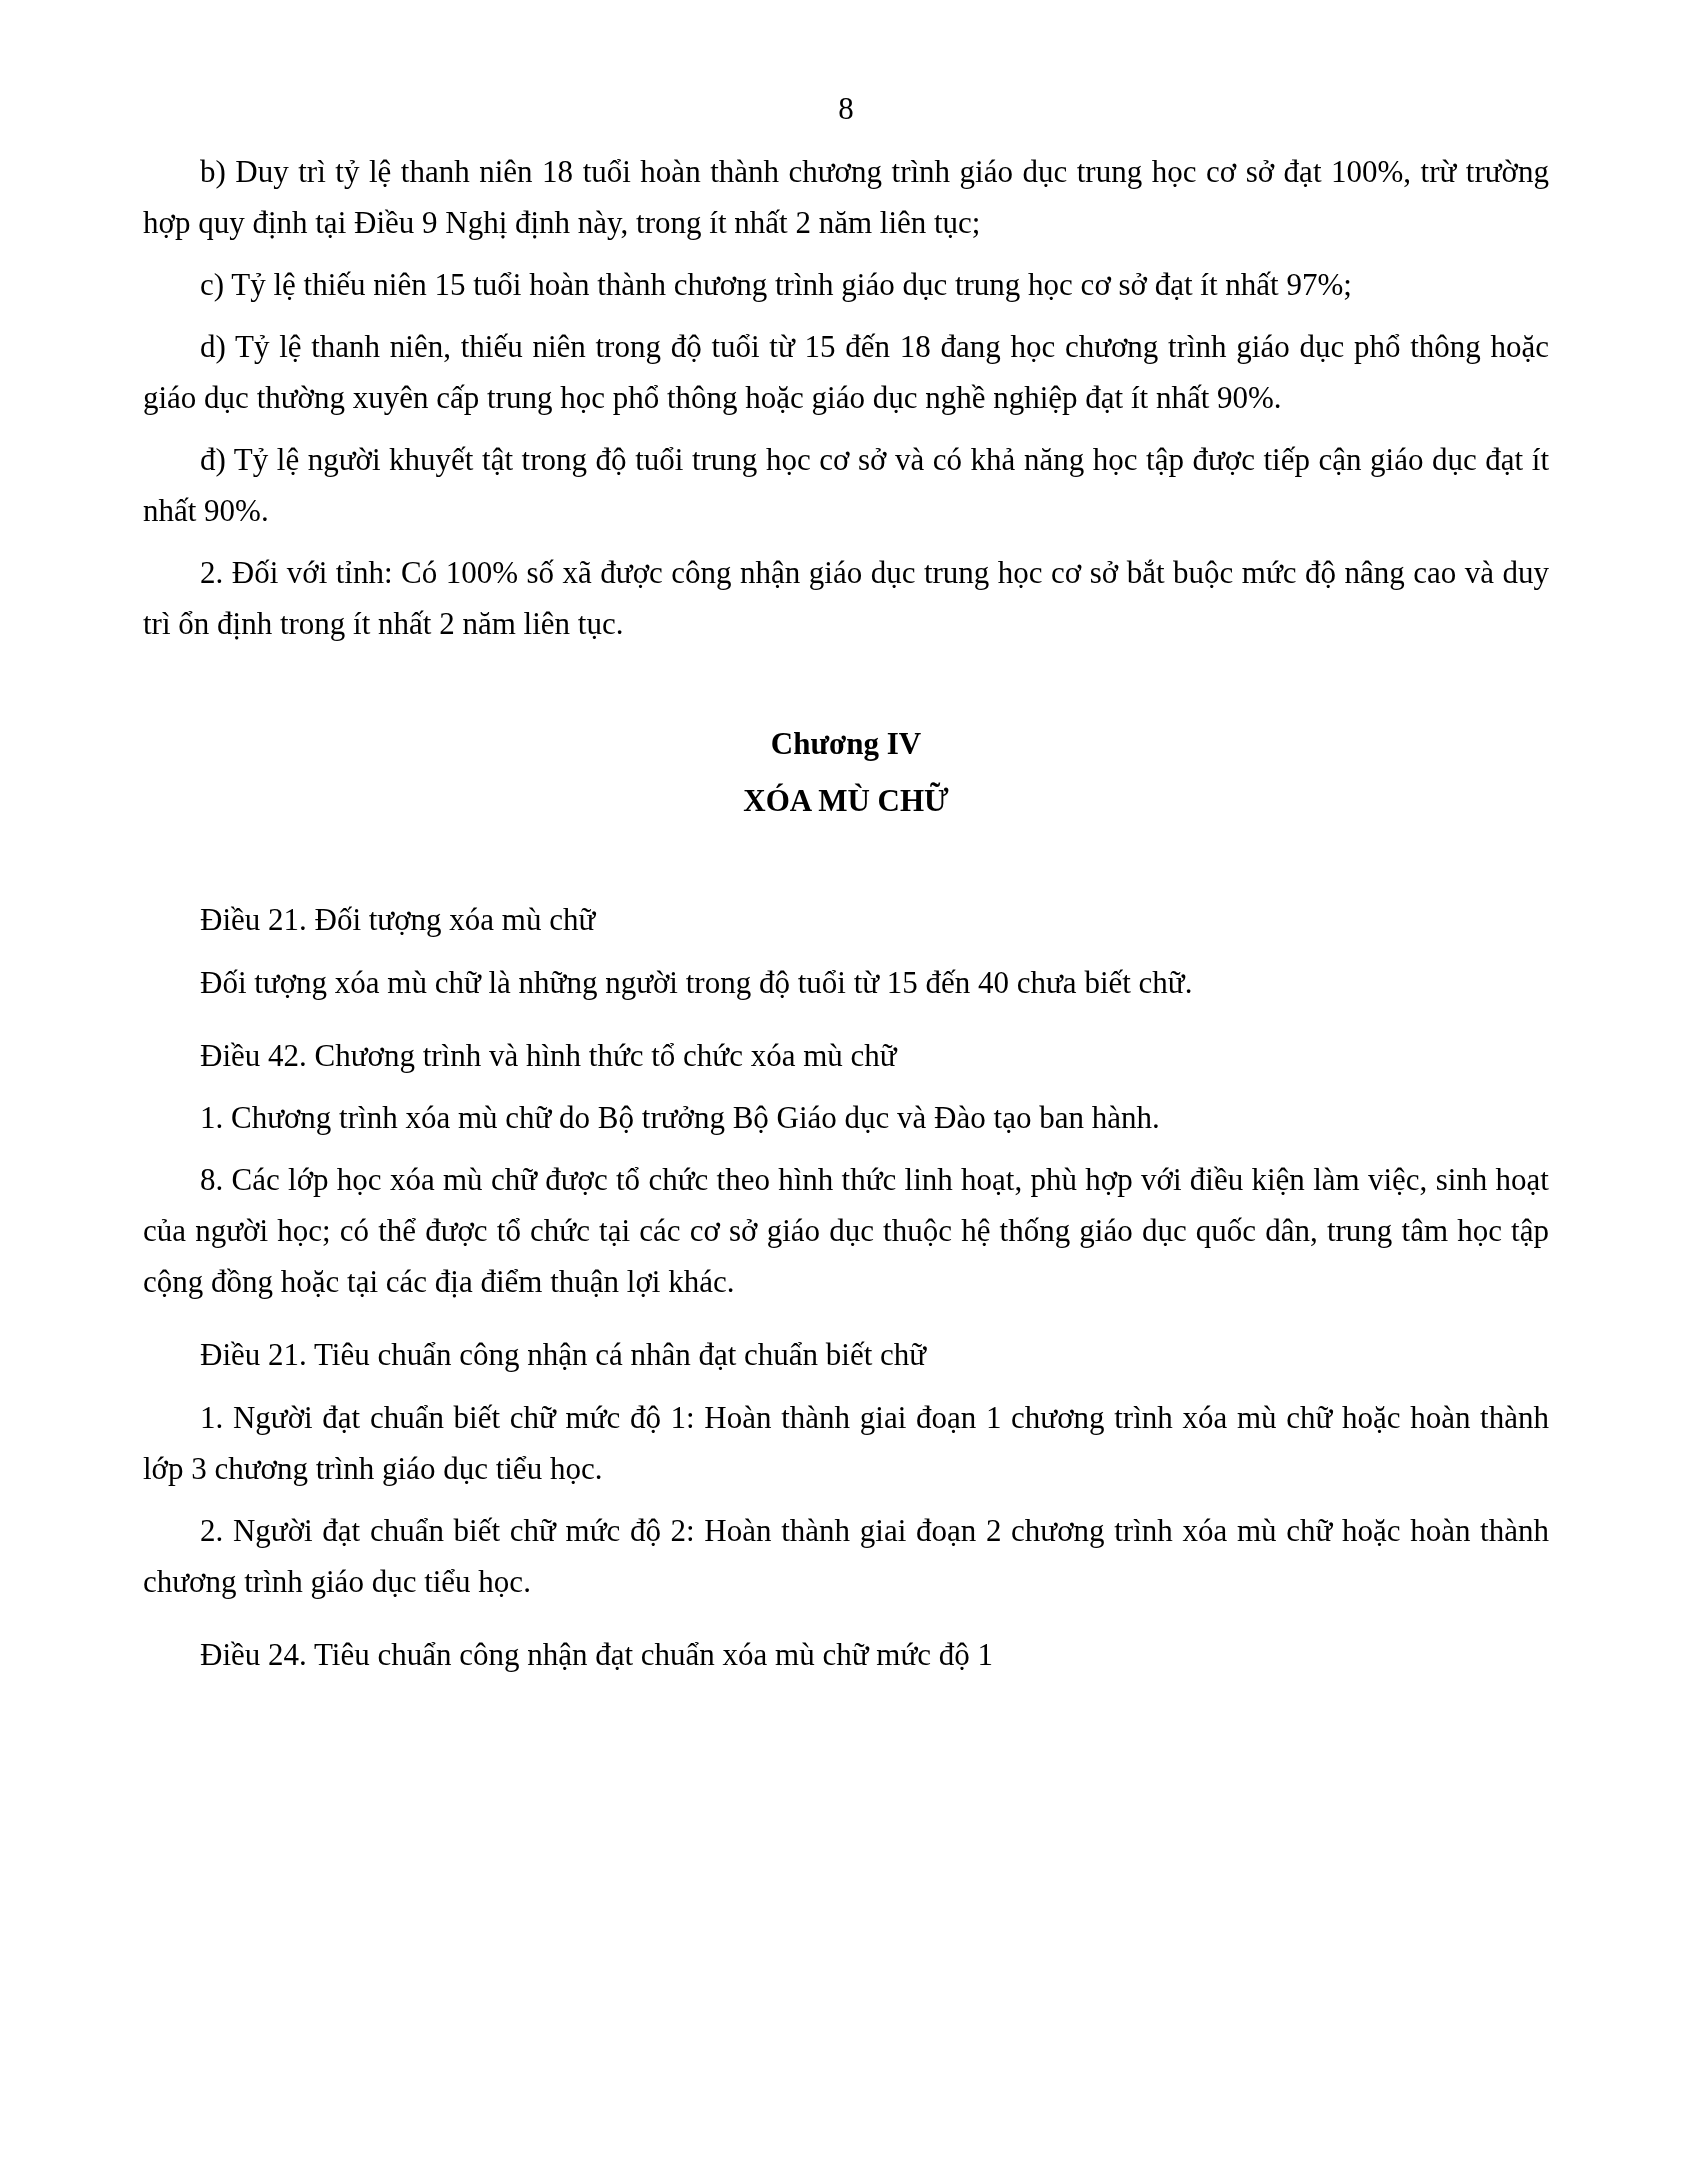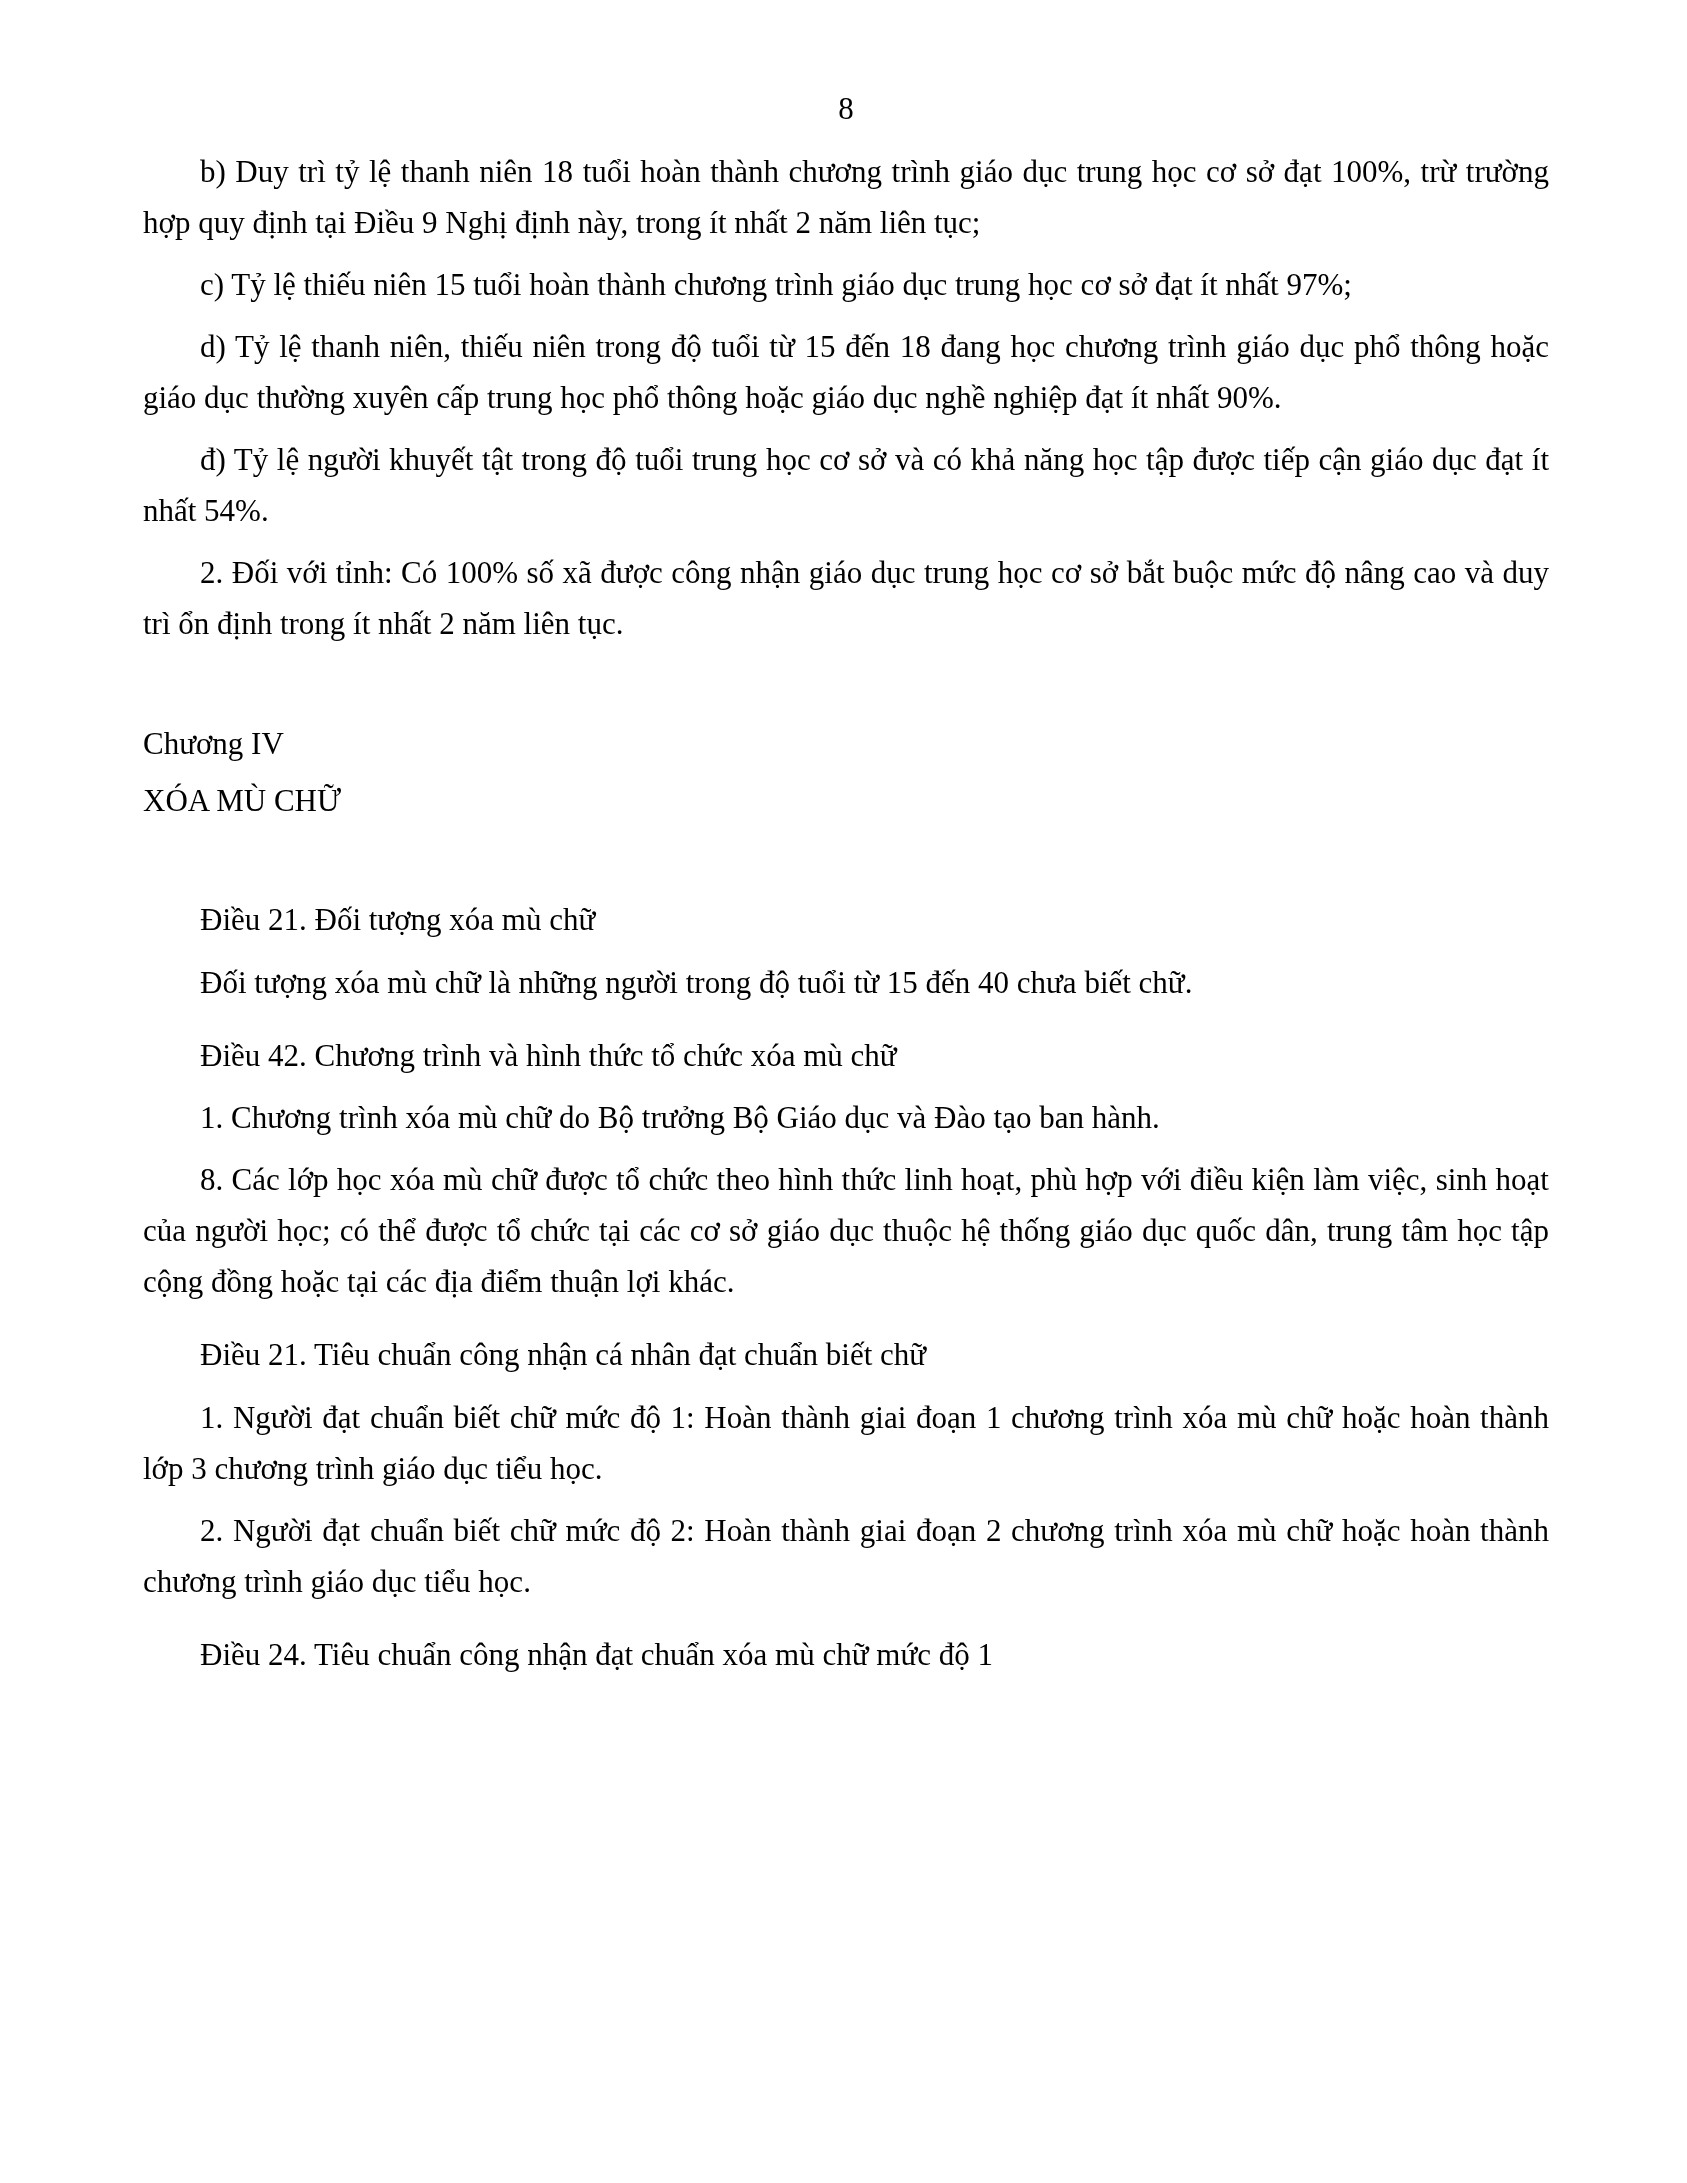--- a/index.html
+++ b/index.html
@@ -24,22 +24,22 @@
     text-align: center;
     margin: 0 0 11.8px 0;
   }
   p.body {
     margin: 11px 0;
     text-align: justify;
     text-indent: 57px;
   }
   .chapter {
     margin: 69px 0 67px 0;
-    text-align: left;
-    font-weight: normal;
+    text-align: center;
+    font-weight: bold;
   }
   .chapter-label {
     margin-bottom: 5px;
     line-height: 52px;
   }
   .chapter-title {
     line-height: 52px;
   }
   p.article-heading {
     font-weight: normal;
@@ -54,21 +54,21 @@
 <div class="page">
 
   <div class="page-number">8</div>
 
   <p class="body" style="margin-top:0">b) Duy trì tỷ lệ thanh niên 18 tuổi hoàn thành chương trình giáo dục trung học cơ sở đạt 100%, trừ trường hợp quy định tại Điều 9 Nghị định này, trong ít nhất 2 năm liên tục;</p>
 
   <p class="body">c) Tỷ lệ thiếu niên 15 tuổi hoàn thành chương trình giáo dục trung học cơ sở đạt ít nhất 97%;</p>
 
   <p class="body">d) Tỷ lệ thanh niên, thiếu niên trong độ tuổi từ 15 đến 18 đang học chương trình giáo dục phổ thông hoặc giáo dục thường xuyên cấp trung học phổ thông hoặc giáo dục nghề nghiệp đạt ít nhất 90%.</p>
 
-  <p class="body">đ) Tỷ lệ người khuyết tật trong độ tuổi trung học cơ sở và có khả năng học tập được tiếp cận giáo dục đạt ít nhất 54%.</p>
+  <p class="body">đ) Tỷ lệ người khuyết tật trong độ tuổi trung học cơ sở và có khả năng học tập được tiếp cận giáo dục đạt ít nhất 90%.</p>
 
   <p class="body">2. Đối với tỉnh: Có 100% số xã được công nhận giáo dục trung học cơ sở bắt buộc mức độ nâng cao và duy trì ổn định trong ít nhất 2 năm liên tục.</p>
 
   <div class="chapter">
     <div class="chapter-label">Chương IV</div>
     <div class="chapter-title">XÓA MÙ CHỮ</div>
   </div>
 
   <p class="article-heading">Điều 21. Đối tượng xóa mù chữ</p>
 

